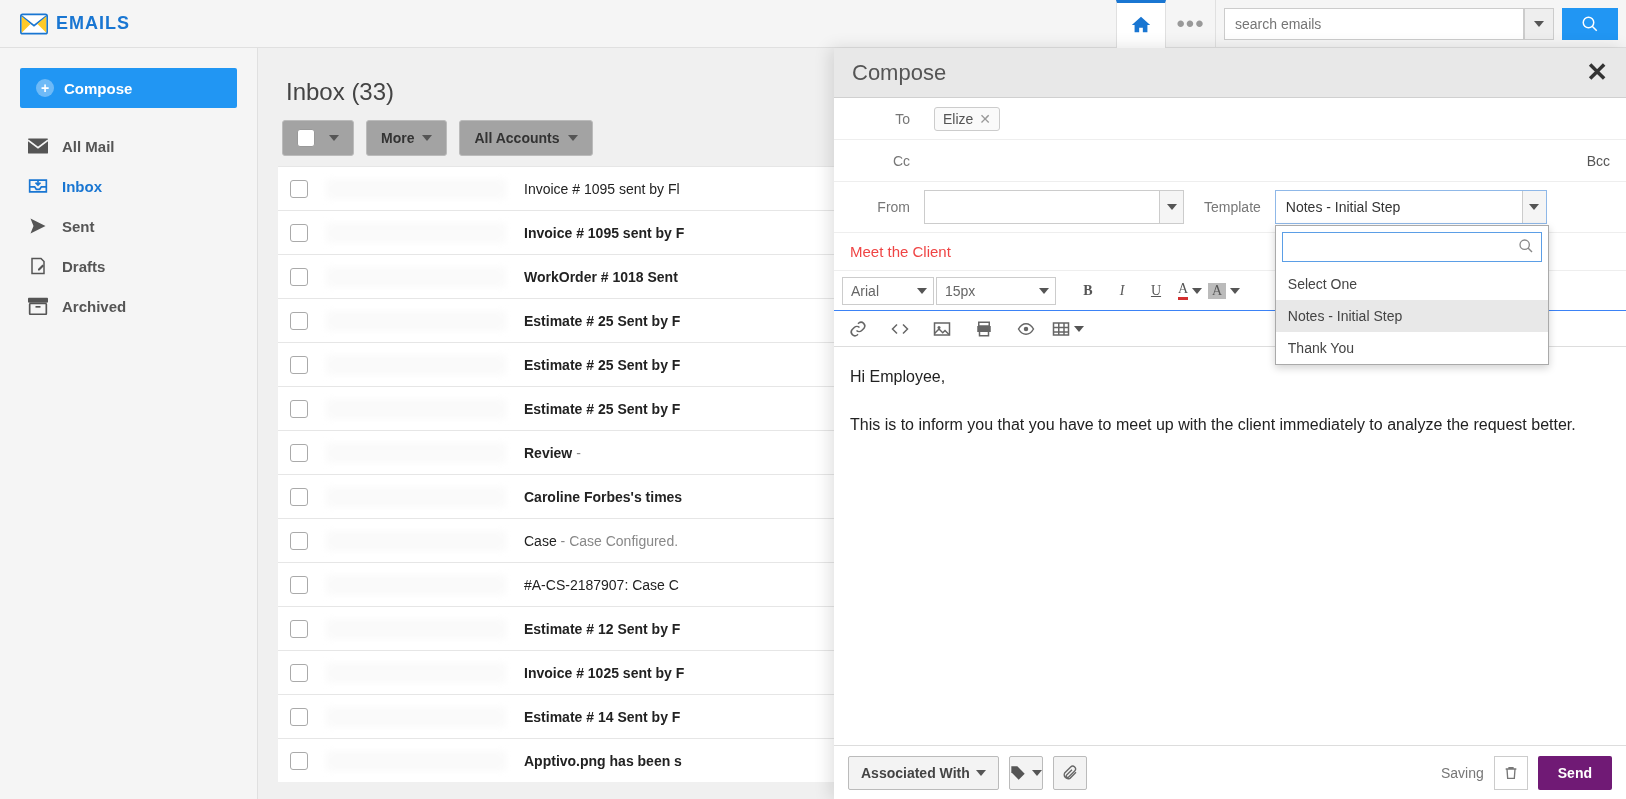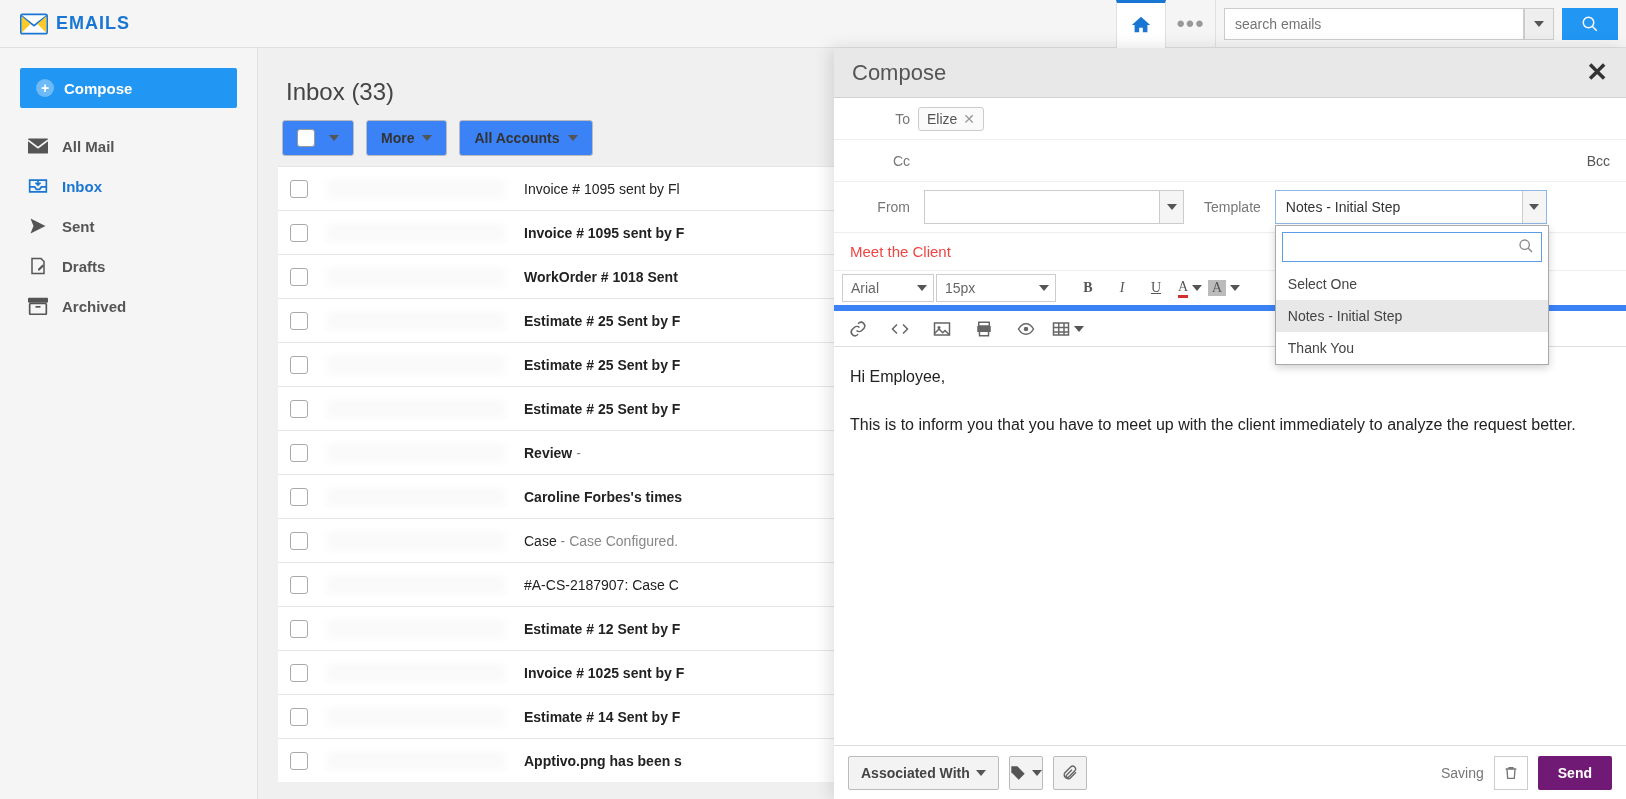--- a/index.html
+++ b/index.html
@@ -26,41 +26,41 @@
 .compose-btn .plus { width: 18px; height: 18px; border-radius: 50%; background: rgba(255,255,255,0.35); display: flex; align-items: center; justify-content: center; font-size: 14px; }
 .nav-item { display: flex; align-items: center; gap: 14px; height: 40px; padding: 0 28px; color: #555; cursor: pointer; font-size: 15px; font-weight: 600; }
 .nav-item.active { color: #1976d2; }
 .nav-item svg { width: 20px; height: 18px; fill: currentColor; }
 
 
 .main { position: absolute; top: 48px; left: 258px; right: 0; bottom: 0; background: #f0f0f0; padding: 14px 20px; }
 .content-box { background: #fff; width: 100%; }
 .list-title { font-size: 24px; color: #444; padding: 16px 0 14px 8px; }
 .list-toolbar { display: flex; gap: 12px; padding-left: 4px; margin-bottom: 10px; }
-.tb-btn { height: 36px; border: 1px solid #bbb; border-radius: 3px; background: #3b82f6; display: flex; align-items: center; padding: 0 14px; gap: 8px; font-weight: 600; color: #333; cursor: pointer; }
+.tb-btn { height: 36px; border: 1px solid #bbb; border-radius: 3px; background: #a3a3a3; display: flex; align-items: center; padding: 0 14px; gap: 8px; font-weight: 600; color: #333; cursor: pointer; }
 .tb-check { display:flex; align-items:center; }
 .tb-check .cbx { width: 18px; height: 18px; border: 1px solid #999; border-radius: 3px; background:#fff; margin-right: 6px;}
 .caret-down { width: 0; height: 0; border-left: 5px solid transparent; border-right: 5px solid transparent; border-top: 6px solid #555; }
 
 .email-row { height: 44px; border-top: 1px solid #e6e6e6; display: flex; align-items: center; padding: 0 12px; gap: 18px; }
 .email-row .cbx { width: 18px; height: 18px; border: 1px solid #aaa; border-radius: 3px; }
 .sender-blur { width: 180px; height: 20px; background: #fafafa; filter: blur(3px); border-radius: 3px; }
 .subject { color: #222; }
 .subject.bold { font-weight: 700; }
 .subject .gray { color: #888; font-weight: 400; }
 
 .collapse-handle { position: absolute; left: 258px; top: 50%; width: 16px; height: 60px; background: #fff; border: 1px solid #ccc; border-left: none; display: flex; align-items: center; justify-content: center; transform: translateY(-50%); font-size: 18px; color: #555; }
 
 
 .compose-panel { position: absolute; top: 48px; right: 0; width: 792px; bottom: 0; background: #fff; box-shadow: -4px 0 16px rgba(0,0,0,0.12); display: flex; flex-direction: column; }
 .compose-header { height: 50px; background: #e8e8e8; display: flex; align-items: center; padding: 0 18px; border-bottom: 1px solid #d0d0d0; }
 .compose-header-title { font-size: 22px; color: #555; }
 .compose-close { margin-left: auto; font-size: 26px; color: #333; cursor: pointer; font-weight: bold; }
 
-.field-row { display: flex; align-items: center; min-height: 42px; border-bottom: 1px solid #eee; padding: 4px 16px; gap: 8px; }
+.field-row { display: flex; align-items: center; min-height: 42px; border-bottom: 1px solid #eee; padding: 4px 16px; gap: 24px; }
 .field-lbl { width: 60px; text-align: right; color: #777; font-size: 14px; }
 .chip { display: inline-flex; align-items: center; border: 1px solid #ccc; border-radius: 3px; padding: 3px 8px; gap: 6px; color: #555; background: #fafafa; }
 .chip .x { color: #999; cursor: pointer; }
 .bcc-link { margin-left: auto; color: #555; cursor: pointer; }
 
 .from-row { display: flex; align-items: center; padding: 8px 16px; gap: 14px; border-bottom: 1px solid #eee; }
 .from-select { width: 260px; height: 34px; border: 1px solid #ccc; position: relative; display: flex; align-items: center; }
 .from-select .dd { width: 24px; height: 100%; border-left: 1px solid #ccc; display: flex; align-items: center; justify-content: center; margin-left: auto; background: #f5f5f5; }
 .tmpl-lbl { color: #777; margin-left: 6px; }
 
@@ -68,21 +68,21 @@
 .template-select .dd { position: absolute; right: 0; top: 0; width: 24px; height: 100%; border-left: 1px solid #ccc; display: flex; align-items: center; justify-content: center; background: #f5f5f5; }
 .template-dropdown { position: absolute; top: 34px; left: -1px; width: 274px; background: #fff; border: 1px solid #aaa; box-shadow: 0 3px 8px rgba(0,0,0,0.18); z-index: 50; }
 .template-search { margin: 6px; position: relative; }
 .template-search input { width: 100%; height: 30px; border: 1px solid #5b9ee6; padding: 0 28px 0 8px; outline: none; }
 .template-search .sicon { position: absolute; right: 8px; top: 6px; }
 .template-opt { padding: 8px 12px; cursor: pointer; color: #444; }
 .template-opt.highlight { background: #e8e8e8; }
 
 .subject-row { padding: 10px 16px; color: #ef4444; font-size: 15px; border-bottom: 1px solid #eee; }
 
-.editor-toolbar { display: flex; align-items: center; height: 40px; border-bottom: 6px solid #3b82f6; padding: 0 8px; gap: 2px; }
+.editor-toolbar { display: flex; align-items: center; height: 40px; border-bottom: 1px solid #3b82f6; padding: 0 8px; gap: 2px; }
 .eb { min-width: 32px; height: 30px; display: flex; align-items: center; justify-content: center; color: #555; cursor: pointer; font-family: Georgia, serif; }
 .font-sel { width: 92px; height: 28px; border: 1px solid #ccc; display: flex; align-items: center; padding: 0 8px; color: #666; position: relative; }
 .font-sel .c { position: absolute; right: 6px; }
 .editor-toolbar-row2 { display: flex; align-items: center; height: 36px; border-bottom: 1px solid #ddd; padding: 0 8px; gap: 10px; }
 .tb-icon svg { width: 18px; height: 18px; fill: #666; }
 
 .editor-body { flex: 1; padding: 18px 16px; font-size: 16px; color: #222; line-height: 1.5; overflow: auto; }
 
 .compose-footer { height: 54px; border-top: 1px solid #ddd; display: flex; align-items: center; padding: 0 14px; gap: 10px; }
 .foot-btn { height: 34px; border: 1px solid #bbb; background: #f3f3f3; display: flex; align-items: center; padding: 0 12px; gap: 6px; font-weight: 600; color: #444; cursor: pointer; border-radius: 2px; }

